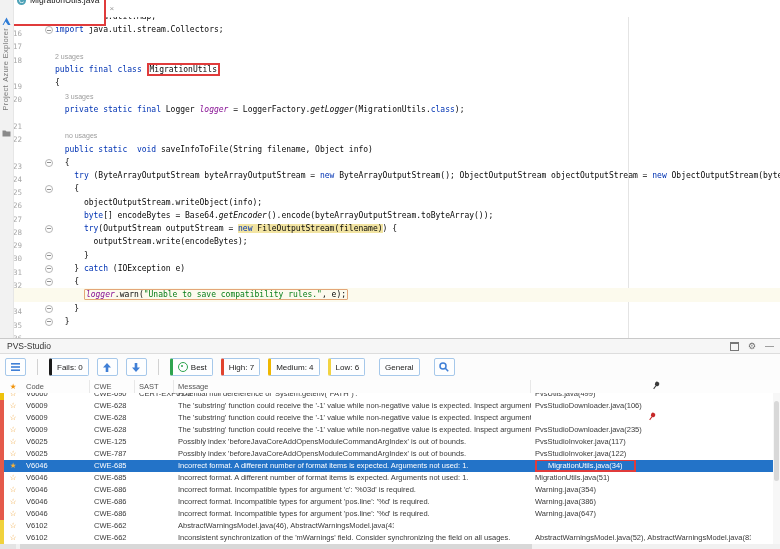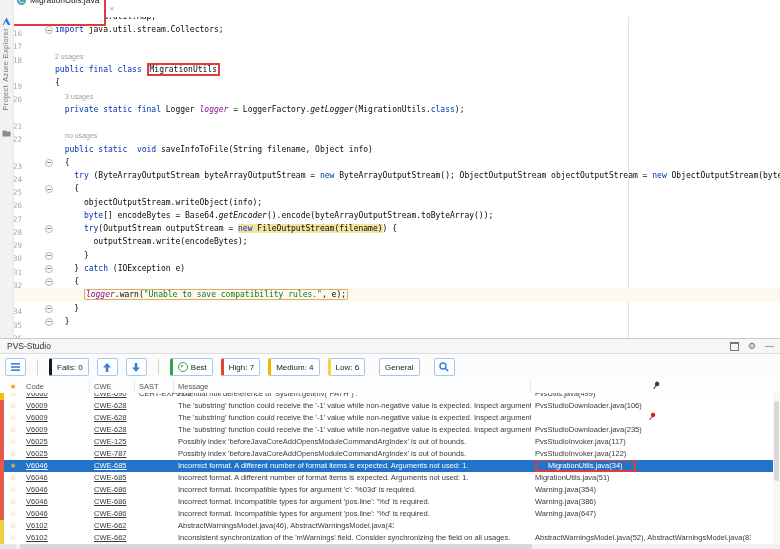--- a/index.html
+++ b/index.html
@@ -53,21 +53,21 @@
   .trow{display:flex;height:12px;line-height:12px;font-size:7.5px;color:#3A3A3A;align-items:center}
   .partial{margin-top:-5px}
   .c-strip{width:4px;align-self:stretch;flex:none}
   .c-star{width:18px;flex:none;text-align:center;color:#EC9E2C;font-size:7.5px}
   .c-code{width:68px;flex:none;padding-left:4px;box-sizing:border-box}
   .c-cwe{width:45px;flex:none;padding-left:4px;box-sizing:border-box}
   .c-sast{width:39px;flex:none;padding-left:4px;box-sizing:border-box;overflow:visible;white-space:nowrap}
   .c-msg{width:357px;flex:none;padding-left:4px;box-sizing:border-box;white-space:nowrap;overflow:hidden}
   .c-pos{width:220px;flex:none;padding-left:4px;box-sizing:border-box;white-space:nowrap;overflow:hidden}
   .c-pin{flex:1;text-align:center}
-  .lnk{text-decoration:underline}
+  .lnk{}
   .sev-high{background:#E4594A}.sev-medium{background:#EEC20C}.sev-low{background:#F0D23C}
   .sel{background:#2373C8;color:#fff}
   .sel .c-star{color:#F7B239}
   .posbox{border:2px solid #E03B3B;padding:0 11px}
   #vscroll{position:absolute;right:0;top:54px;bottom:5px;width:7px;background:#F7F7F7}
   #vthumb{position:absolute;left:1px;right:1px;top:8px;height:80px;background:#D8D8D8;border-radius:3px}
   #hscroll{position:absolute;left:0;right:0;bottom:0;height:5px;background:#F1F1F1}
   #hthumb{position:absolute;left:20px;width:512px;top:0;bottom:0;background:#D8D8D8}
   #hcell{position:absolute;left:0;width:16px;top:0;bottom:0;background:#E4E4E4}
 </style>

